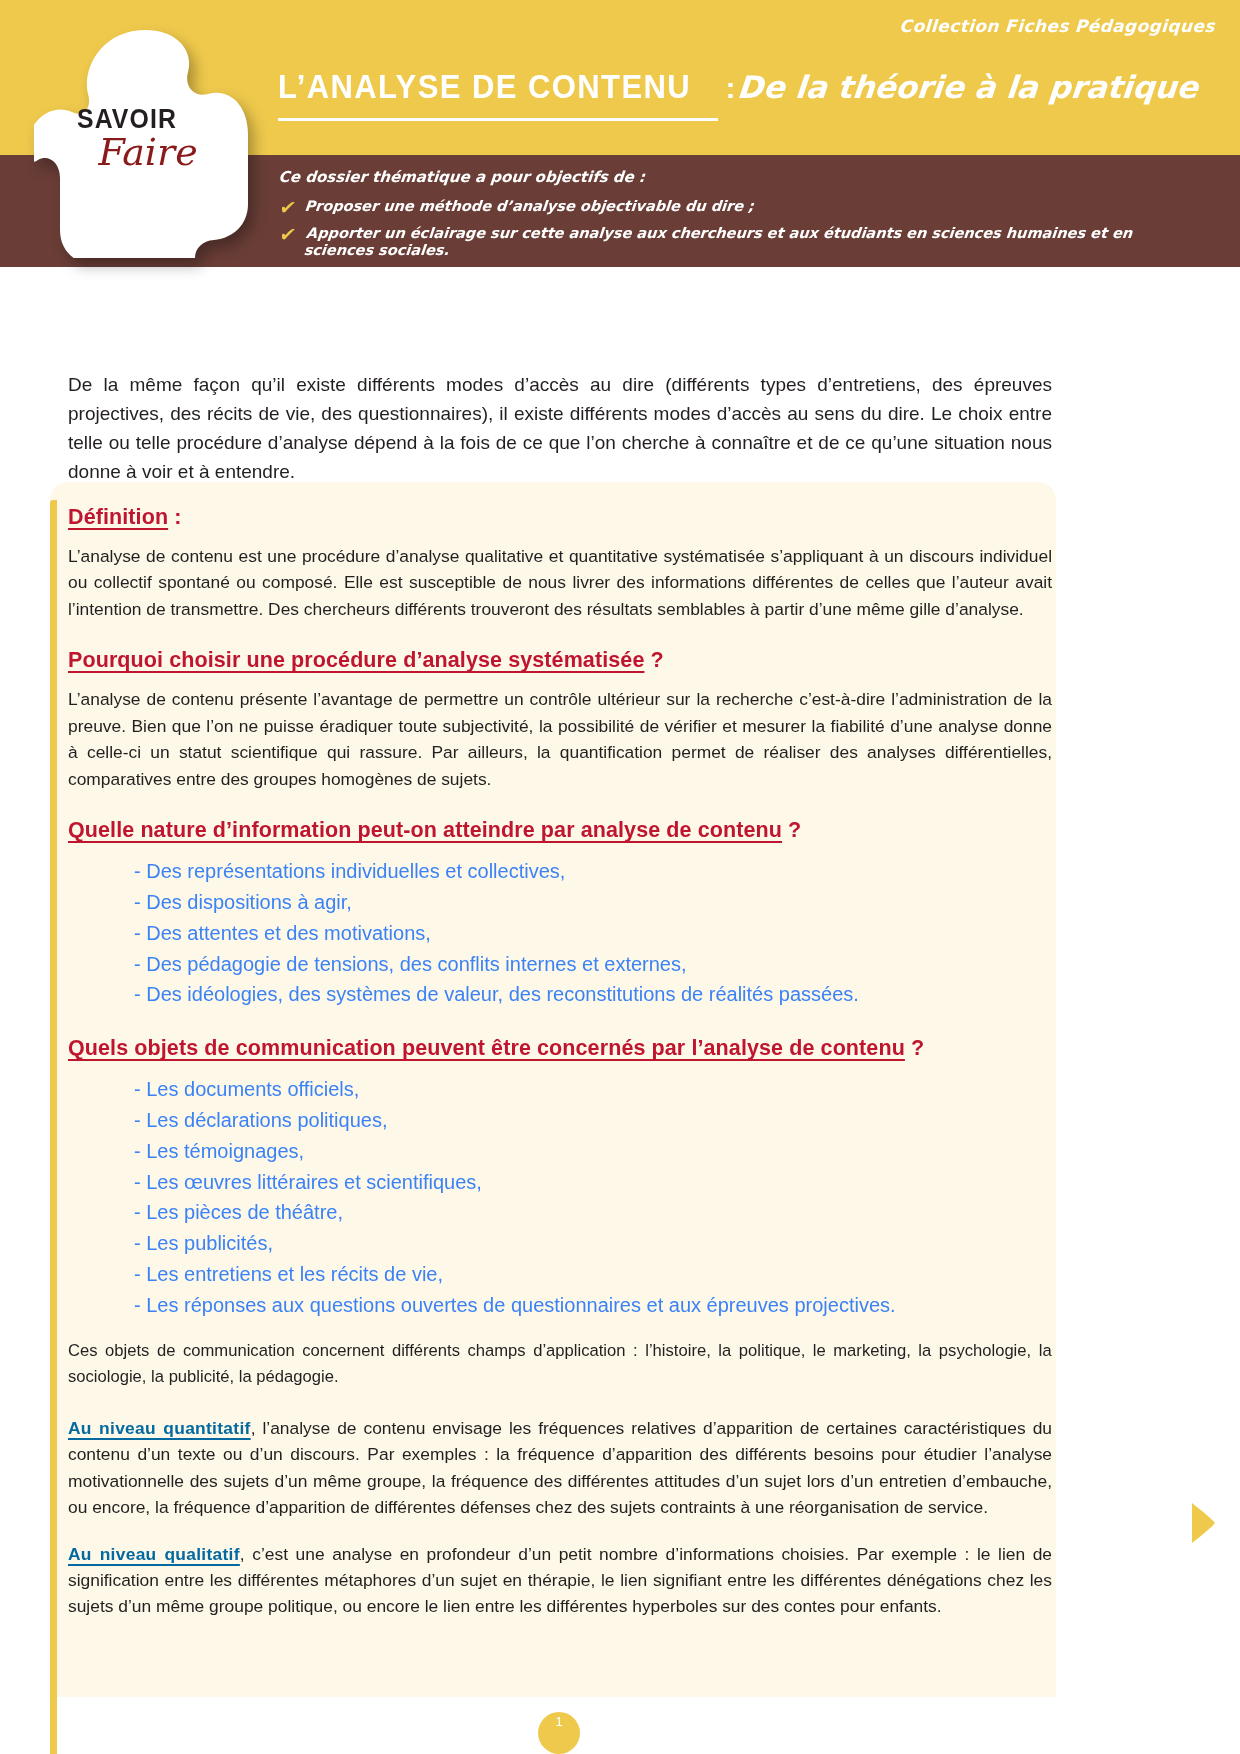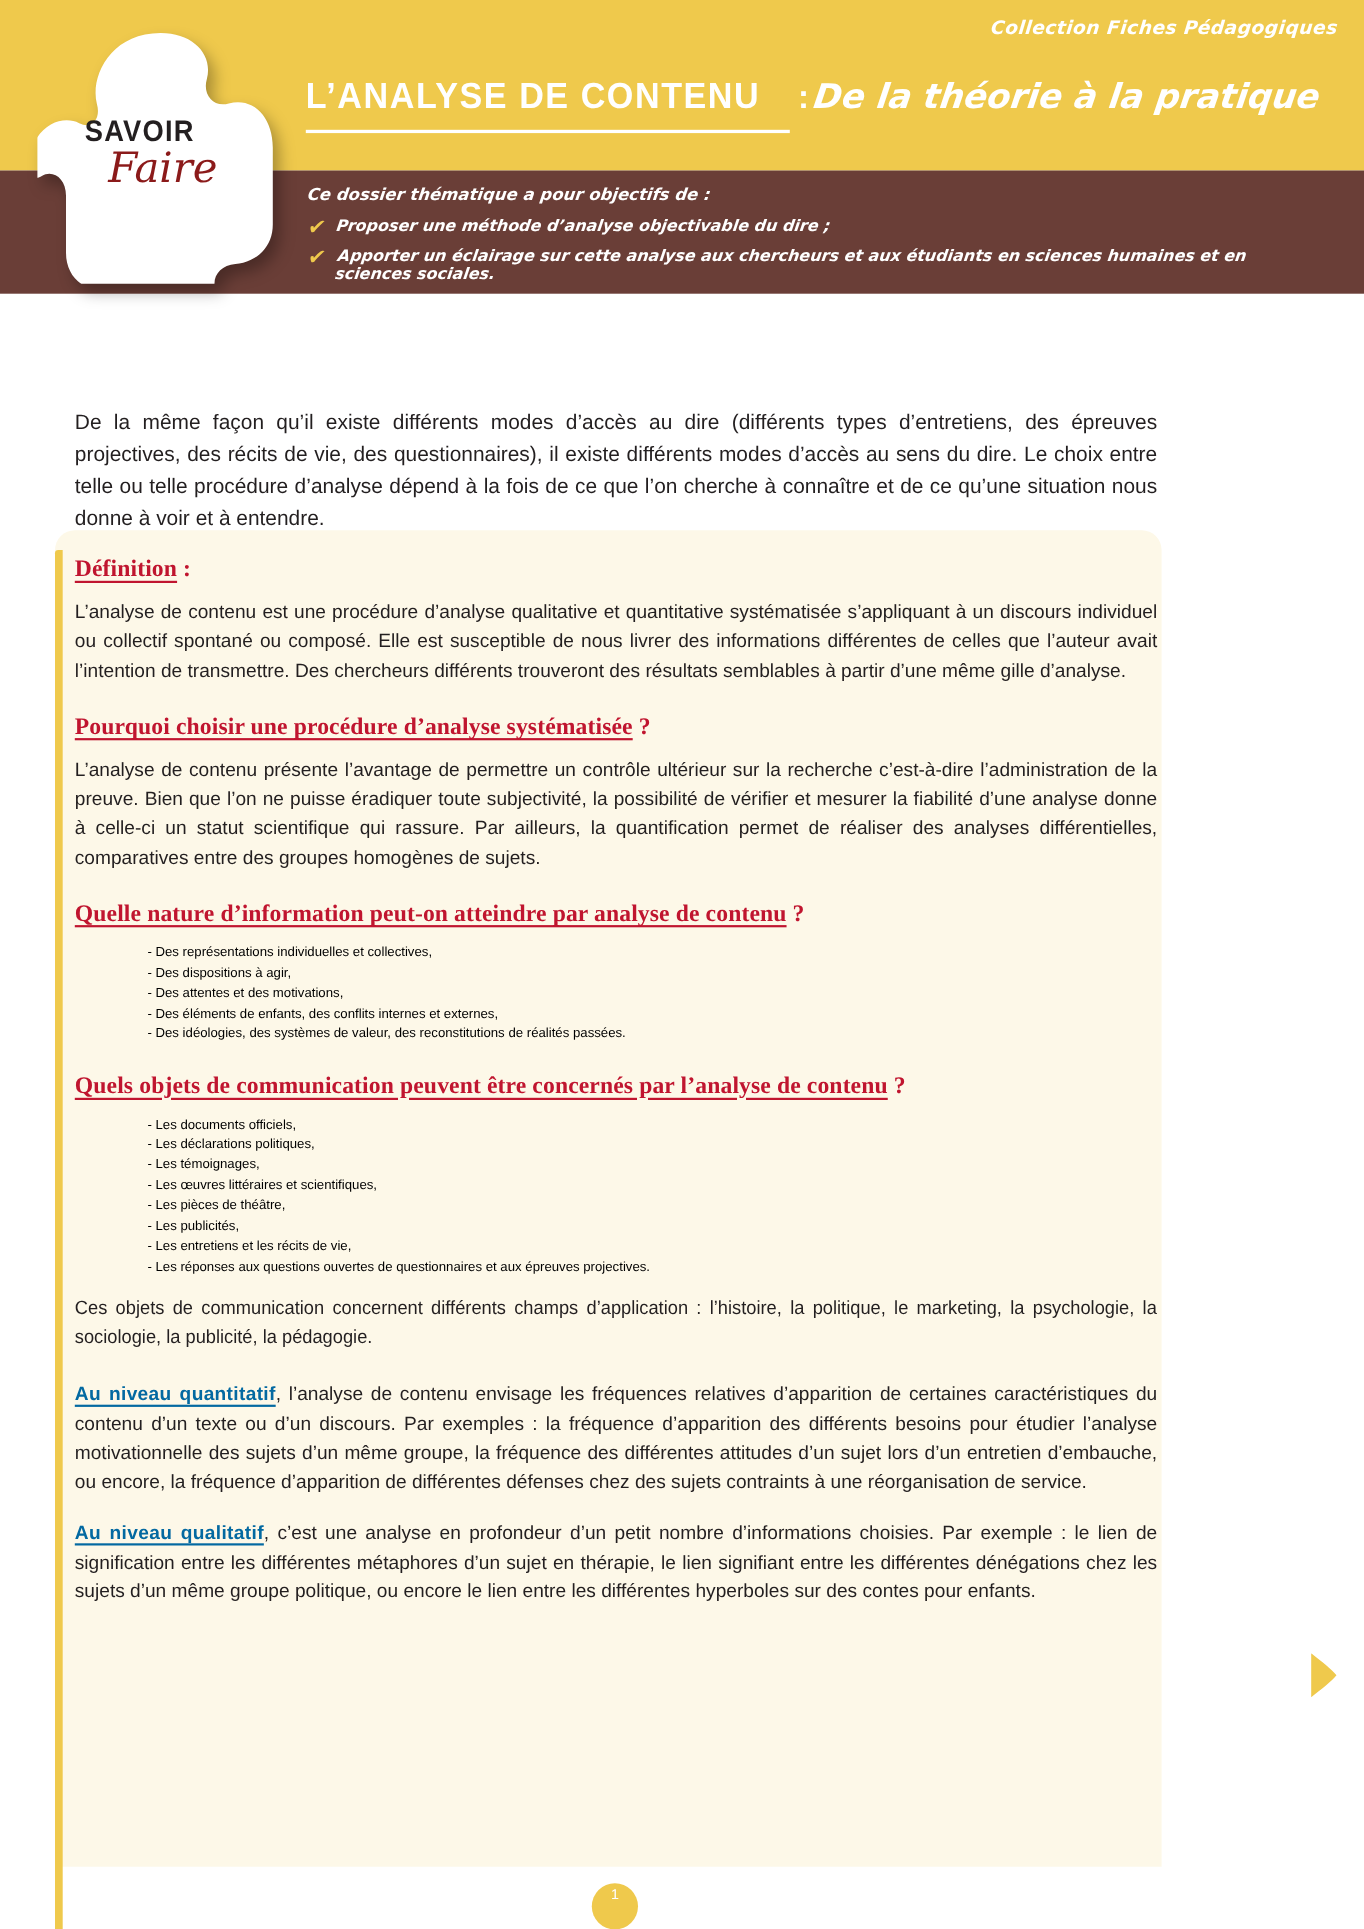--- a/index.html
+++ b/index.html
@@ -102,21 +102,21 @@
     background:#EFC94C;border-radius:3px 0 0 0;
   }
   .card-inner{
     position:absolute;left:68px;top:505px;width:984px;
     color:#231f20;
   }
 
   h2.sec{
     margin:0 0 13px 0;
     font-size:21.5px;font-weight:bold;color:#C0152F;
-    font-family:Liberation Serif, serif;
+    font-family:Liberation Sans, sans-serif;
     letter-spacing:.1px;
   }
   h2.sec .u{
     text-decoration:underline;
     text-decoration-thickness:2px;
     text-underline-offset:4px;
   }
   h2.sec .q{text-decoration:none;}
   .sec-gap{height:26px;}
 
@@ -127,21 +127,21 @@
   p.body-narrow{
     margin:0;
     font-size:17.4px;line-height:1.5;text-align:justify;color:#231f20;
     font-family:"Liberation Sans","DejaVu Sans",sans-serif;
     transform:scaleX(.955);transform-origin:left;width:1030px;
   }
   ul.dashlist{
     list-style:none;margin:0 0 0 0;padding:0 0 0 66px;
   }
   ul.dashlist li{
-    font-size:12px;line-height:1.54;color:#000000;
+    font-size:20px;line-height:1.54;color:#3b82f6;
   }
   .lead{
     font-weight:bold;color:#0369a1;
     text-decoration:underline;text-decoration-thickness:2px;text-underline-offset:4px;
     letter-spacing:.3px;
   }
 
   
   .page-circle{
     position:absolute;left:538px;top:1712px;width:42px;height:42px;
@@ -228,21 +228,21 @@
 
   <div class="sec-gap"></div>
 
   <h2 class="sec">
     <span class="u">Quelle nature d’information peut-on atteindre par analyse de contenu</span><span class="q"> ?</span>
   </h2>
   <ul class="dashlist">
     <li>- Des représentations individuelles et collectives,</li>
     <li>- Des dispositions à agir,</li>
     <li>- Des attentes et des motivations,</li>
-    <li>- Des éléments de enfants, des conflits internes et externes,</li>
+    <li>- Des pédagogie de tensions, des conflits internes et externes,</li>
     <li>- Des idéologies, des systèmes de valeur, des reconstitutions de réalités passées.</li>
   </ul>
 
   <div class="sec-gap"></div>
 
   <h2 class="sec">
     <span class="u">Quels objets de communication peuvent être concernés par l’analyse de contenu</span><span class="q"> ?</span>
   </h2>
   <ul class="dashlist">
     <li>- Les documents officiels,</li>

